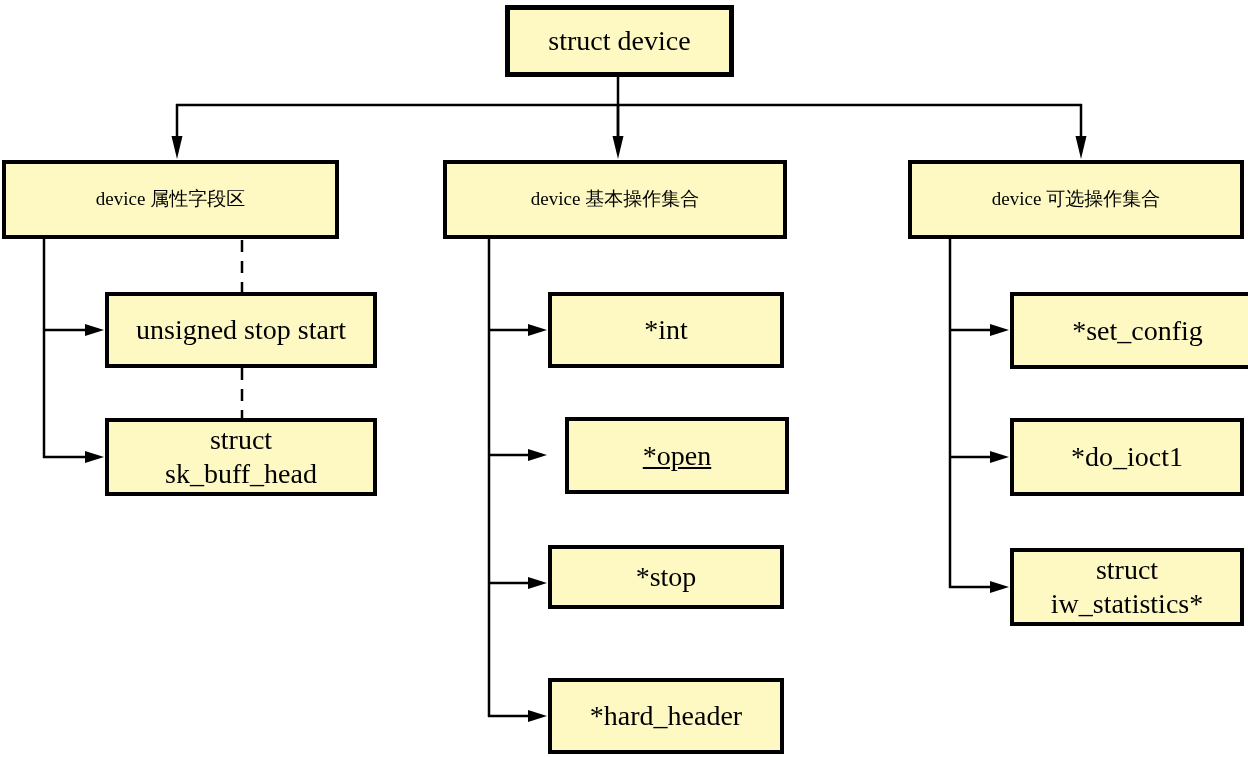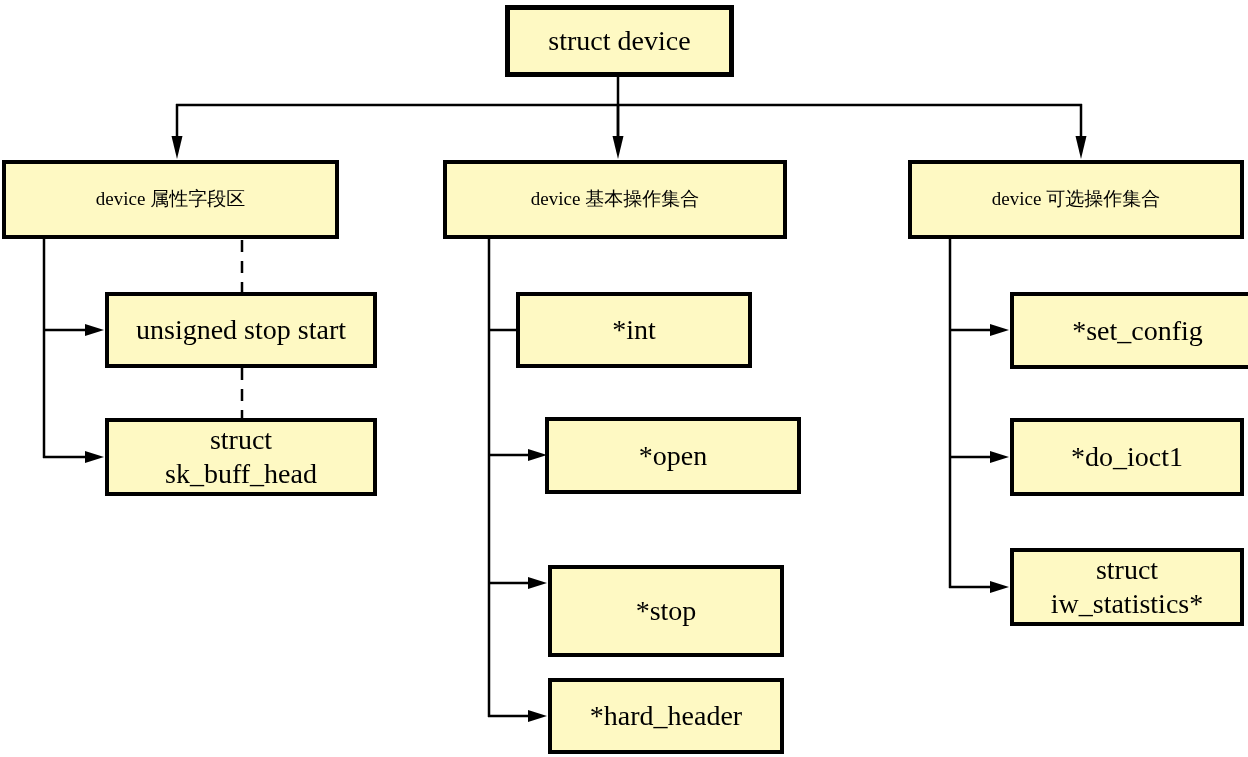--- a/index.html
+++ b/index.html
@@ -36,23 +36,23 @@
     font-size: 28px;
     line-height: 1.2;
   }
   .node.root      { left: 505px; top: 5px;   width: 229px; height: 72px; border-width: 5px; }
   .node.group     { font-size: 19px; }
   .node.g1        { left: 2px;    top: 160px; width: 337px; height: 79px; }
   .node.g2        { left: 443px;  top: 160px; width: 344px; height: 79px; }
   .node.g3        { left: 908px;  top: 160px; width: 336px; height: 79px; }
   .node.g1c1      { left: 105px;  top: 292px; width: 272px; height: 76px; }
   .node.g1c2      { left: 105px;  top: 418px; width: 272px; height: 78px; }
-  .node.g2c1      { left: 516px;  top: 292px; width: 236px; height: 76px; }
-  .node.g2c2      { left: 545px;  top: 417px; width: 256px; height: 77px; }
-  .node.g2c3      { left: 548px;  top: 565px; width: 236px; height: 92px; }
+  .node.g2c1      { left: 548px;  top: 292px; width: 236px; height: 76px; }
+  .node.g2c2      { left: 565px;  top: 417px; width: 224px; height: 77px; text-decoration: underline; }
+  .node.g2c3      { left: 548px;  top: 545px; width: 236px; height: 64px; }
   .node.g2c4      { left: 548px;  top: 678px; width: 236px; height: 76px; }
   .node.g3c1      { left: 1010px; top: 292px; width: 255px; height: 77px; }
   .node.g3c2      { left: 1010px; top: 418px; width: 234px; height: 78px; }
   .node.g3c3      { left: 1010px; top: 548px; width: 234px; height: 78px; }
 </style>
 </head>
 <body>
 
 <div class="canvas">
 

